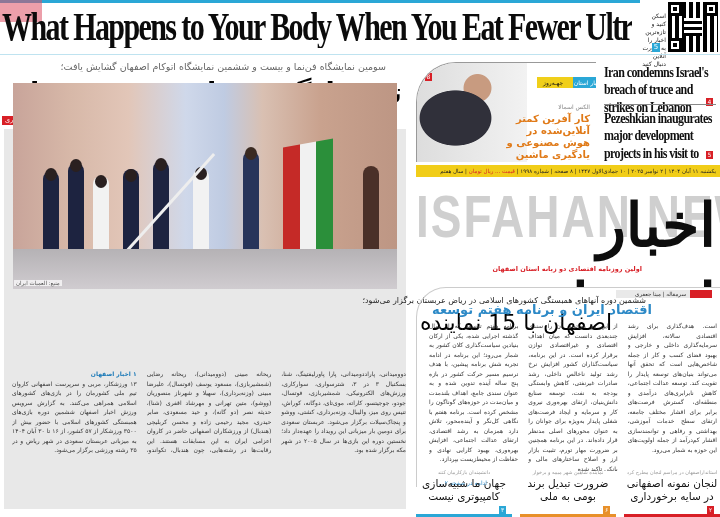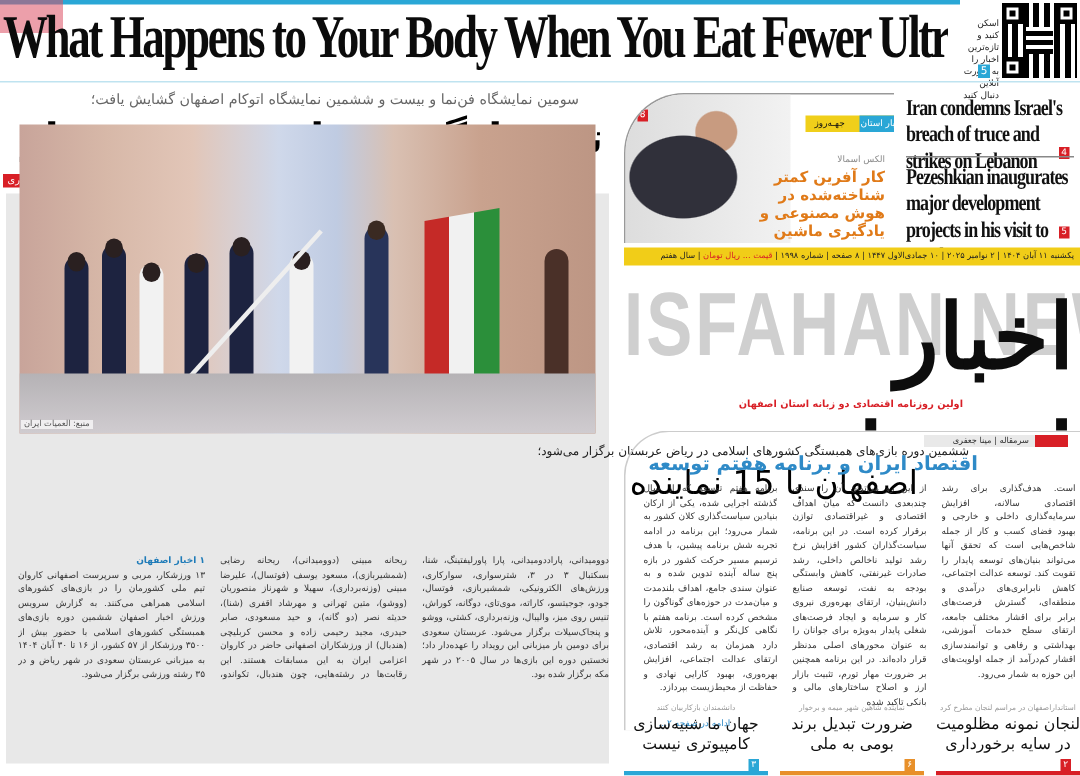--- a/index.html
+++ b/index.html
@@ -117,41 +117,41 @@
   <div class="person" style="left:180px;height:112px;background:#f2f2f2"></div>
   <div class="head" style="left:182px;top:84px"></div>
   <div class="person" style="left:230px;height:130px;background:#28345a"></div>
   <div class="head" style="left:232px;top:64px;background:#3a2a22"></div>
   <div class="pole"></div>
   <div class="flag"></div>
   <div class="person" style="left:350px;height:115px;background:#4a3028"></div>
   <div class="floor"></div>
 </div>
 <div class="credit">منبع: العمیات ایران</div>
-<div class="sub-kicker">ششمین دوره بازی‌های همبستگی کشورهای اسلامی در ریاض عربستان برگزار می‌شود؛</div>
+<div class="sub-kicker">ششمین دوره آنها‌های همبستگی کشورهای اسلامی در ریاض عربستان برگزار می‌شود؛</div>
 <div class="sub-headline">اصفهان با 15 نماینده</div>
 <div class="body-cols">
   <div class="col">
     <div class="src">۱  اخبار اصفهان</div>
     <div>۱۳ ورزشکار، مربی و سرپرست اصفهانی کاروان تیم ملی کشورمان را در بازی‌های کشورهای اسلامی همراهی می‌کنند. به گزارش سرویس ورزش اخبار اصفهان ششمین دوره بازی‌های همبستگی کشورهای اسلامی با حضور بیش از ۳۵۰۰ ورزشکار از ۵۷ کشور، از ۱۶ تا ۳۰ آبان ۱۴۰۴ به میزبانی عربستان سعودی در شهر ریاض و در ۳۵ رشته ورزشی برگزار می‌شود.</div>
   </div>
   <div class="col">ریحانه مبینی (دوومیدانی)، ریحانه رضایی (شمشیربازی)، مسعود یوسف (فوتسال)، علیرضا مبینی (وزنه‌برداری)، سهیلا و شهرناز منصوریان (ووشو)، متین تهرانی و مهرشاد اقفری (شنا)، حدیثه نصر (دو گانه)، و حید مسعودی، صابر حیدری، مجید رحیمی زاده و محسن کربلیچی (هندبال) از ورزشکاران اصفهانی حاضر در کاروان اعزامی ایران به این مسابقات هستند. این رقابت‌ها در رشته‌هایی، چون هندبال، تکواندو، بوکس،</div>
   <div class="col">دوومیدانی، پاراددومیدانی، پارا پاورلیفتینگ، شنا، بسکتبال ۳ در ۳، شترسواری، سوارکاری، ورزش‌های الکترونیکی، شمشیربازی، فوتسال، جودو، جوجیتسو، کاراته، موی‌تای، دوگانه، کوراش، تنیس روی میز، والیبال، وزنه‌برداری، کشتی، ووشو و پنجاک‌سیلات برگزار می‌شود. عربستان سعودی برای دومین بار میزبانی این رویداد را عهده‌دار داد؛ نخستین دوره این بازی‌ها در سال ۲۰۰۵ در شهر مکه برگزار شده بود.</div>
 </div>
 
 <div class="right-col">
   <div class="feature-box">
     <div class="feature-photo"></div>
     <div class="feature-num">8</div>
     <div class="feature-bar">
       <span class="logo">اخبار استان</span>
       <span class="tag">جهـه‌روز</span>
     </div>
     <div class="feature-author">الکس اسمالا</div>
-    <div class="feature-title">کار آفرین کمتر شناخته‌شده در هوش مصنوعی و یادگیری ماشین</div>
+    <div class="feature-title">کار آفرین کمتر آنلاین‌شده در هوش مصنوعی و یادگیری ماشین</div>
   </div>
 
   <div class="news-en" style="top:8px;width:112px">Iran condemns Israel's breach of truce and strikes on Lebanon</div>
   <div class="num-red" style="left:296px;top:43px">4</div>
   <div class="sep"></div>
   <div class="news-en" style="top:54px;width:112px">Pezeshkian inaugurates major development projects in his visit to Kordestan</div>
   <div class="num-red" style="left:296px;top:96px">5</div>
 
   <div class="info-bar">
     <span>یکشنبه ۱۱ آبان ۱۴۰۴ | ۲ نوامبر ۲۰۲۵ | ۱۰ جمادی‌الاول ۱۴۴۷</span> |
@@ -175,21 +175,21 @@
       <div class="col">برنامه هفتم توسعه که از سال گذشته اجرایی شده، یکی از ارکان بنیادین سیاست‌گذاری کلان کشور به شمار می‌رود؛ این برنامه در ادامه تجربه شش برنامه پیشین، با هدف ترسیم مسیر حرکت کشور در بازه پنج ساله آینده تدوین شده و به عنوان سندی جامع، اهداف بلندمدت و میان‌مدت در حوزه‌های گوناگون را مشخص کرده است. برنامه هفتم با نگاهی کل‌نگر و آینده‌محور، تلاش دارد همزمان به رشد اقتصادی، ارتقای عدالت اجتماعی، افزایش بهره‌وری، بهبود کارایی نهادی و حفاظت از محیط‌زیست بپردازد.</div>
       <div class="col">از این رو می‌توان آن را سندی چندبعدی دانست که میان اهداف اقتصادی و غیراقتصادی توازن برقرار کرده است. در این برنامه، سیاست‌گذاران کشور افزایش نرخ رشد تولید ناخالص داخلی، رشد صادرات غیرنفتی، کاهش وابستگی بودجه به نفت، توسعه صنایع دانش‌بنیان، ارتقای بهره‌وری نیروی کار و سرمایه و ایجاد فرصت‌های شغلی پایدار به‌ویژه برای جوانان را به عنوان محورهای اصلی مدنظر قرار داده‌اند. در این برنامه همچنین بر ضرورت مهار تورم، تثبیت بازار ارز و اصلاح ساختارهای مالی و بانکی تاکید شده</div>
       <div class="col">است. هدف‌گذاری برای رشد اقتصادی سالانه، افزایش سرمایه‌گذاری داخلی و خارجی و بهبود فضای کسب و کار از جمله شاخص‌هایی است که تحقق آنها می‌تواند بنیان‌های توسعه پایدار را تقویت کند. توسعه عدالت اجتماعی، کاهش نابرابری‌های درآمدی و منطقه‌ای، گسترش فرصت‌های برابر برای اقشار مختلف جامعه، ارتقای سطح خدمات آموزشی، بهداشتی و رفاهی و توانمندسازی اقشار کم‌درآمد از جمله اولویت‌های این حوزه به شمار می‌رود.</div>
     </div>
     <div class="ed-more">ادامه در صفحه ۲...</div>
   </div>
 
   <div class="teasers">
     <div class="teaser">
       <div class="k">استانداراصفهان در مراسم لنجان مطرح کرد</div>
-      <div class="t">لنجان نمونه مظلومیت در سایه برخورداری</div>
+      <div class="t">لنجان نمونه اصفهانی در سایه برخورداری</div>
       <div class="bar" style="background:#d81f26"></div>
       <div class="n" style="background:#d81f26">۲</div>
     </div>
     <div class="teaser">
       <div class="k">نماینده شاهین شهر میمه و برخوار</div>
       <div class="t">ضرورت تبدیل برند بومی به ملی</div>
       <div class="bar" style="background:#e8902a"></div>
       <div class="n" style="background:#e8902a">۶</div>
     </div>
     <div class="teaser">

